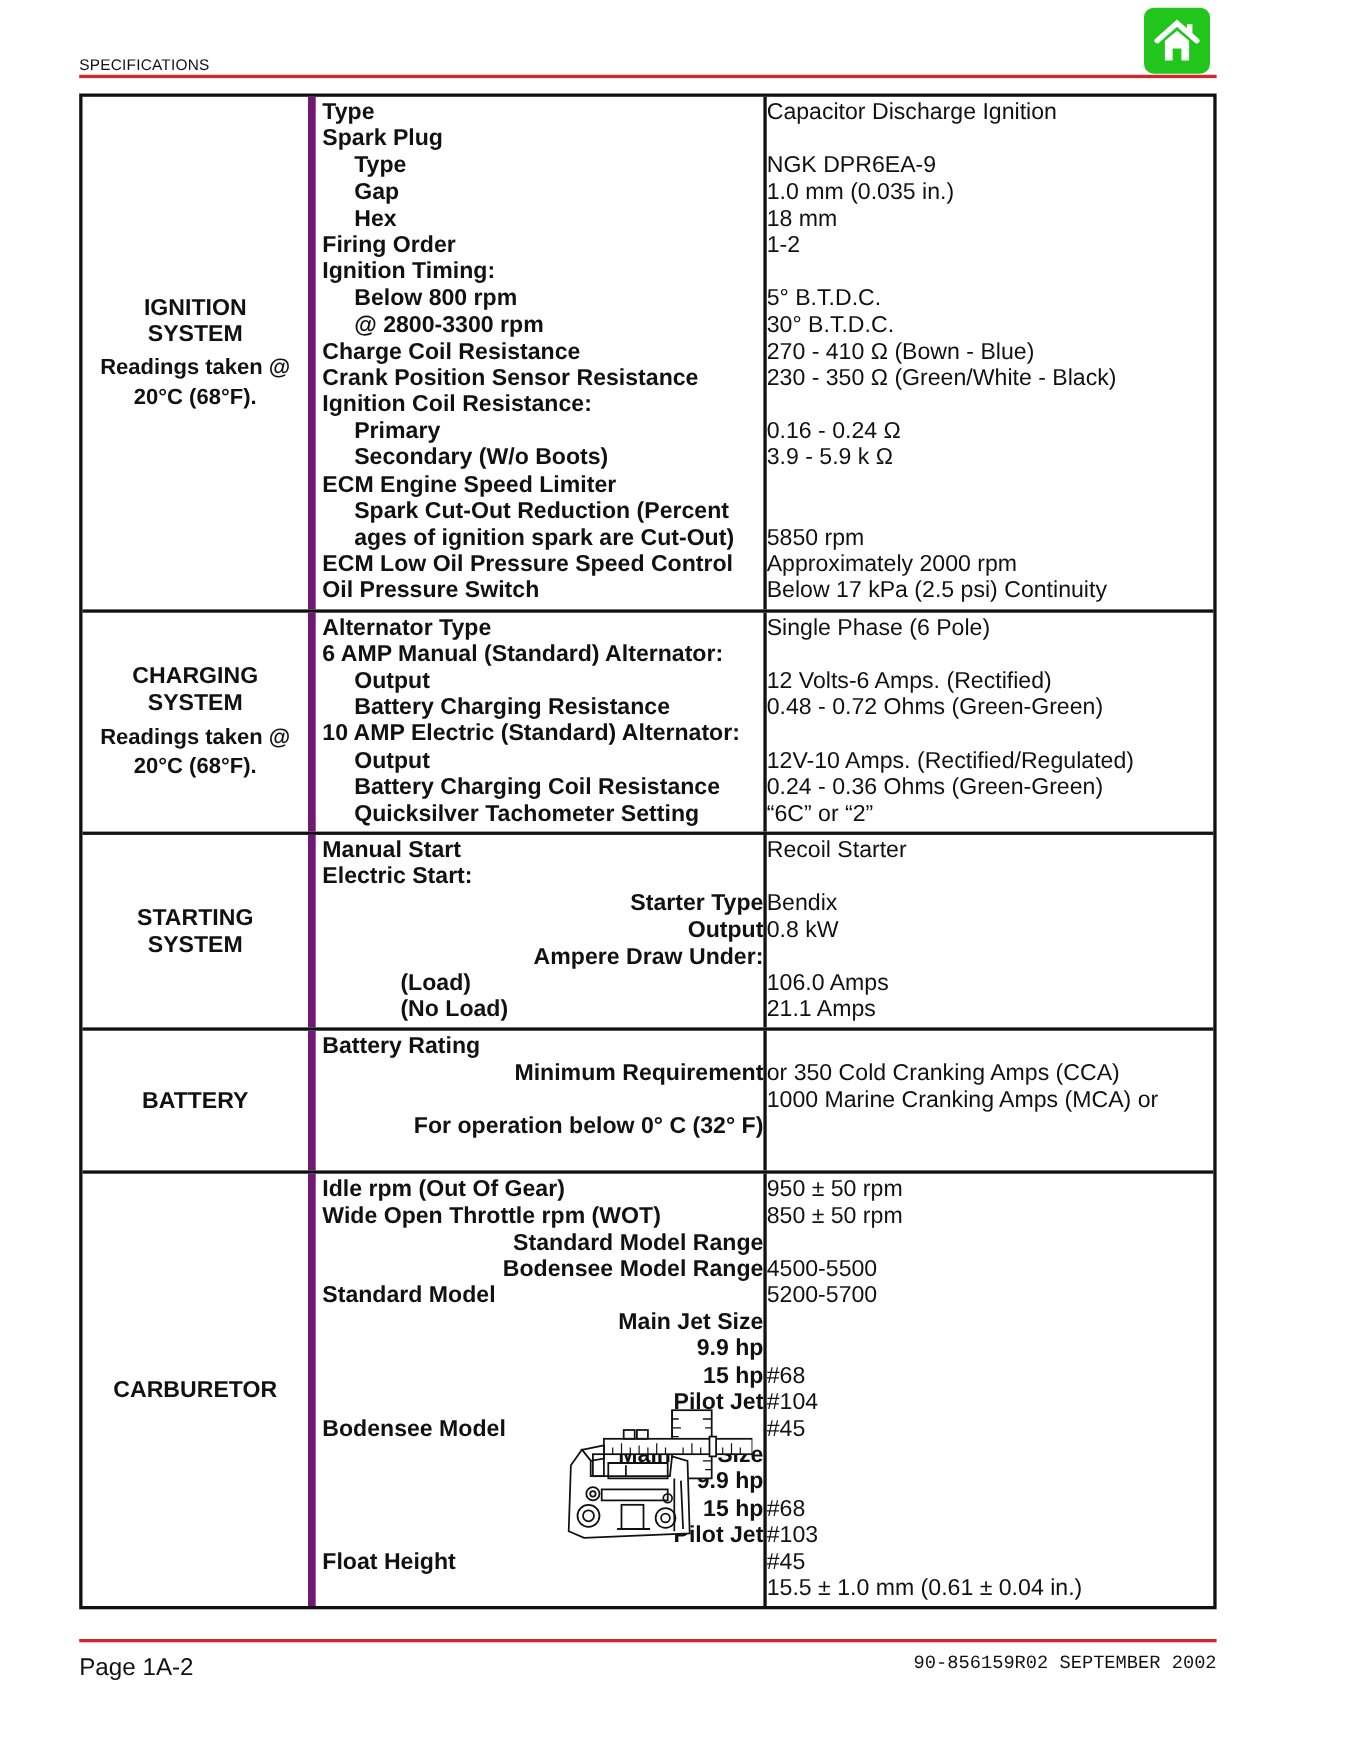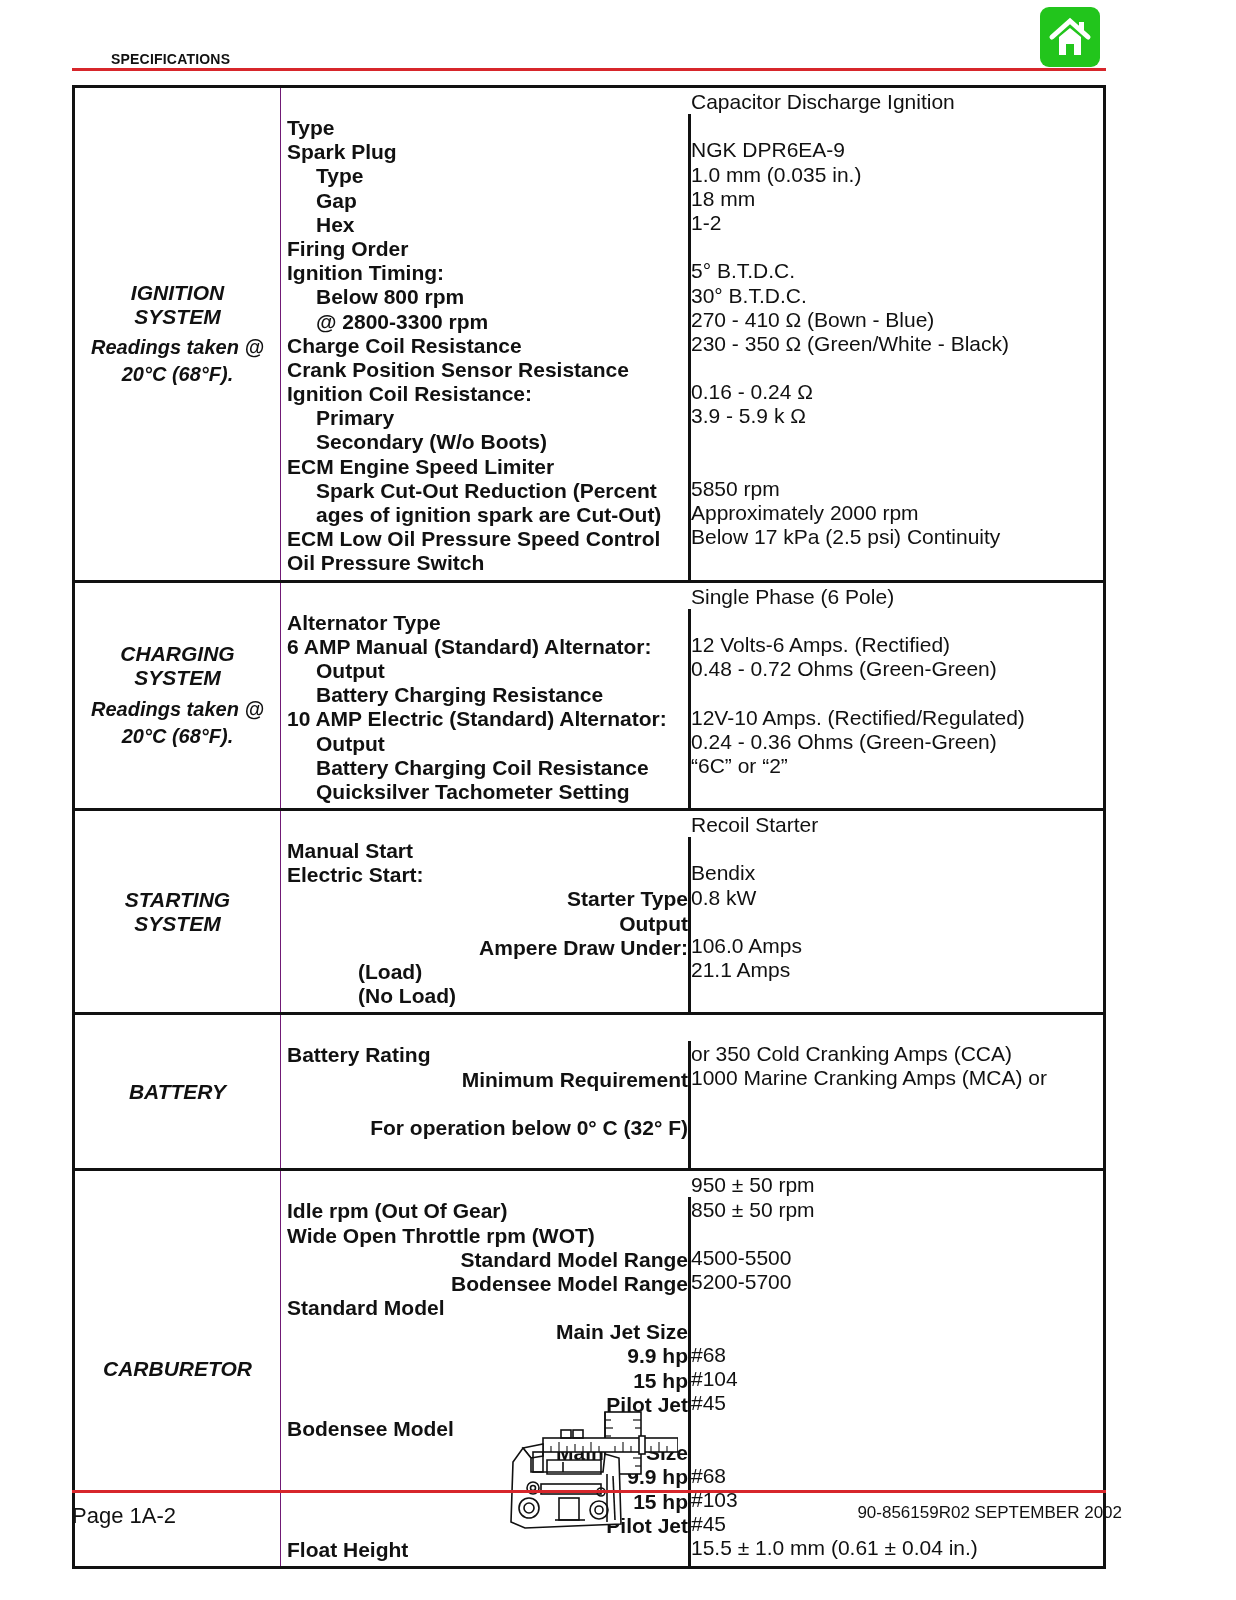--- a/index.html
+++ b/index.html
@@ -1,31 +1,31 @@
 <!DOCTYPE html>
 <html><head>
 <meta charset="utf-8">
 <style>
   html, body { margin:0; padding:0; background:#ffffff; }
   body { width:1236px; height:1600px; position:relative; overflow:hidden;
          font-family:"Liberation Sans", sans-serif; color:#111; }
-  .header-title { position:absolute; left:72px; top:51px; font-size:14px; font-weight:bold; letter-spacing:0.2px;margin-left:39px; }
+  .header-title { position:absolute; left:72px; top:51px; font-size:14px; font-weight:normal; letter-spacing:0.2px; }
   .rule { position:absolute; left:72px; width:1034px; height:3px; background:#d7262b; }
   .rule.top { top:68px; }
   .rule.bottom { top:1490px; }
   .home-btn { position:absolute; left:1040px; top:7px; width:60px; height:60px; background:#22c51c; border-radius:9px; cursor:pointer; }
   .home-btn svg { position:absolute; left:8px; top:8px; }
   .footer-left { position:absolute; left:72px; top:1503px; font-size:22px; }
-  .footer-right { position:absolute; right:114px; top:1503px; font-size:17px; }
+  .footer-right { position:absolute; right:130px; top:1503px; font-size:17px;font-family:Liberation Mono, monospace; }
 
   .spec-table { position:absolute; left:72px; top:85px; width:1034px; border:3px solid #111; border-collapse:collapse; box-sizing:border-box; }
   .section { display:flex; border-top:3px solid #111; box-sizing:border-box; position:relative; }
   .section:first-child { border-top:none; }
-  .col-cat { width:205px; border-right:1px solid #701a75; display:flex; flex-direction:column; justify-content:center; align-items:center; text-align:center;font-style:italic; }
-  .col-label { width:410px; border-right:3px solid #111; padding:2px 0 4px 6px; box-sizing:border-box; position:relative;margin-top:26px; }
+  .col-cat { width:205px; border-right:7px solid #701a75; display:flex; flex-direction:column; justify-content:center; align-items:center; text-align:center; }
+  .col-label { width:410px; border-right:3px solid #111; padding:2px 0 4px 6px; box-sizing:border-box; position:relative; }
   .col-value { flex:1; padding:2px 0 4px 0; text-align:left; }
   .cat-title { font-size:21px; font-weight:bold; line-height:24.2px; }
   .cat-note { font-size:20px; font-weight:bold; line-height:25px; margin-top:2px; }
   .line { height:24.2px; line-height:24.2px; font-size:21px; white-space:nowrap; }
   .col-label .line { font-weight:bold; }
   .i1 { padding-left:29px; }
   .i2 { padding-left:43px;text-align:right; }
   .i3 { padding-left:71px; }
   .col-value .line { font-weight:normal; font-size:21px; }
   .carb-illust { position:absolute; left:222px; top:195px; }

